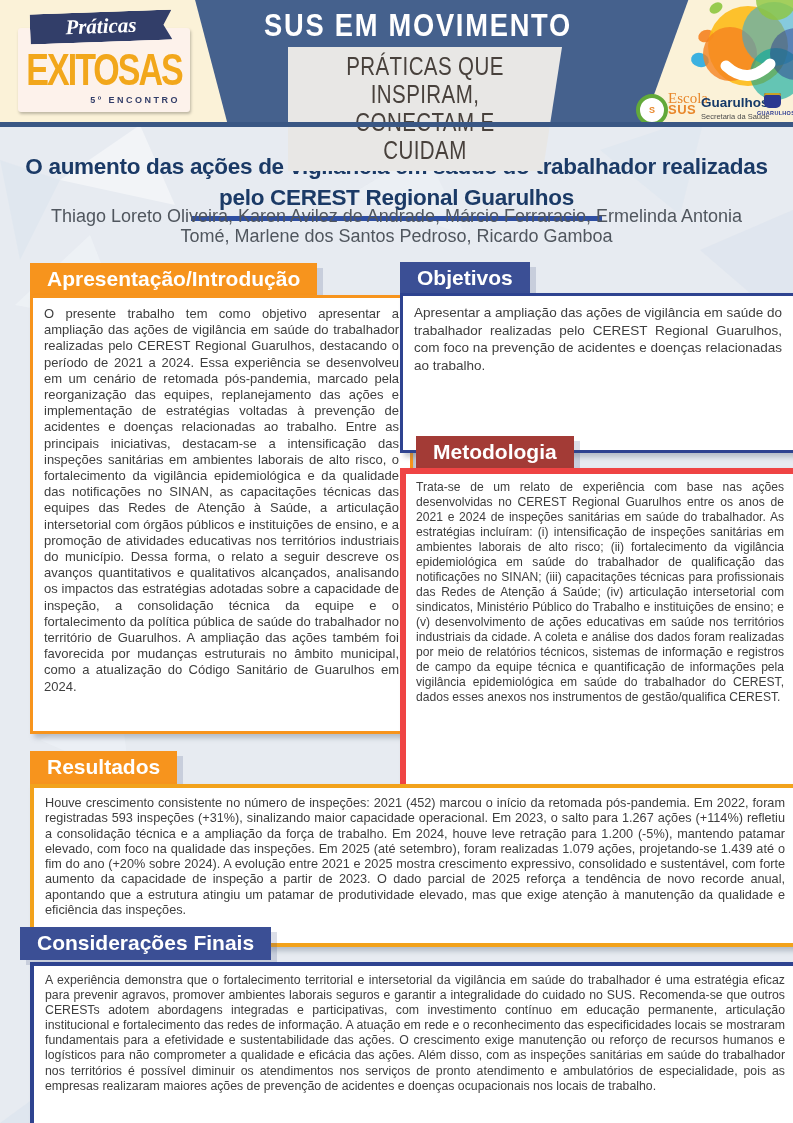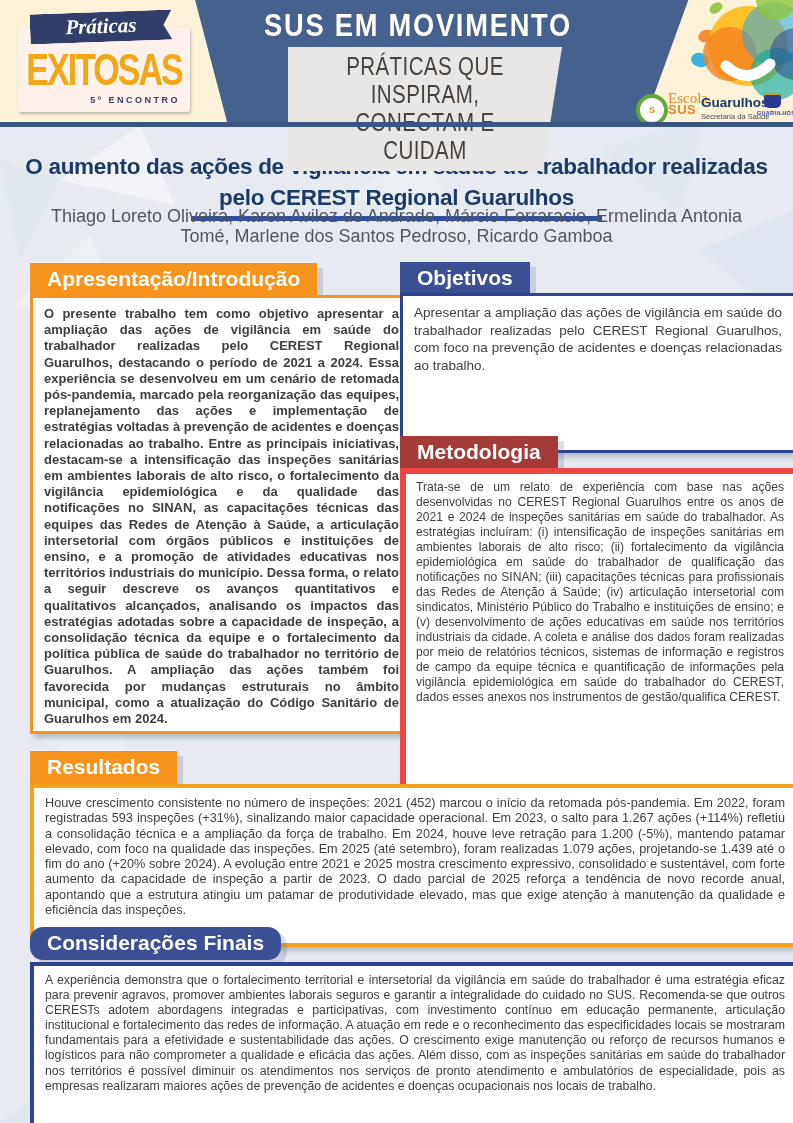--- a/index.html
+++ b/index.html
@@ -37,31 +37,31 @@
 
   
   .title{position:absolute;top:136px;left:0;width:100%;z-index:1;text-align:center;color:#1B3A66;font-weight:bold;font-size:22.5px;line-height:31px;letter-spacing:-.3px;}
   .title .u{display:inline-block;border-bottom:5px solid #2F4FA2;padding:0 28px 3px;}
   .authors{position:absolute;top:206px;left:46px;width:701px;z-index:1;text-align:center;color:#50565E;font-size:18px;line-height:20px;margin:0;}
 
   
   .shead{position:absolute;z-index:1;color:#fff;font-weight:bold;font-size:21px;padding:4px 17px 5px;white-space:nowrap;box-shadow:6px 5px 0 rgba(60,80,130,.18);}
   .shead.orange{background:#F7941D;}
   .shead.blue{background:#3B4F95;}
-  .shead.red{background:#A33B36;}
+  .shead.red{background:#A33B36;margin-left:16px;}
   .sbox{position:absolute;z-index:1;background:#FFFFFF;color:#3E3E3E;text-align:justify;margin:0;box-shadow:4px 4px 5px rgba(90,100,120,.35);overflow:hidden;}
   #intro-head{left:30px;top:263px;}
-  #intro-box{left:30px;top:295px;width:355px;height:417px;border:3px solid #F7941D;font-size:13px;line-height:16.2px;padding:8px 11px;font-weight:bold;}
+  #intro-box{left:30px;top:295px;width:355px;height:417px;border:3px solid #F7941D;font-size:13px;line-height:16.2px;padding:8px 11px;}
   #obj-head{left:400px;top:262px;}
   #obj-box{left:400px;top:293px;width:368px;height:138px;border:3px solid #2E4390;font-size:13.5px;line-height:17.5px;padding:8px 11px;}
   #met-head{left:400px;top:436px;}
   #met-box{left:400px;top:468px;width:368px;height:303px;border:6px solid #ef4444;font-size:12.1px;line-height:15px;padding:6px 10px;}
   #res-head{left:30px;top:751px;}
   #res-box{left:30px;top:784px;width:740px;height:139px;border:4px solid #F2A21B;font-size:12.7px;line-height:15.3px;padding:8px 11px;}
-  #con-head{left:30px;top:927px;border-radius:13px;}
+  #con-head{left:20px;top:927px;}
   #con-box{left:30px;top:962px;width:740px;height:146px;border:4px solid #2E4390;font-size:12.3px;line-height:15.1px;padding:7px 11px;}
 </style>
 </head>
 <body>
 
 <div class="page">
 
   <svg class="bg-pattern" width="793" height="1123" viewBox="0 0 793 1123">
     <polygon points="60,180 140,125 175,205" fill="#FFFFFF" opacity="0.45"></polygon>
     <polygon points="0,160 60,180 20,260" fill="#DCE4EE" opacity="0.6"></polygon>

